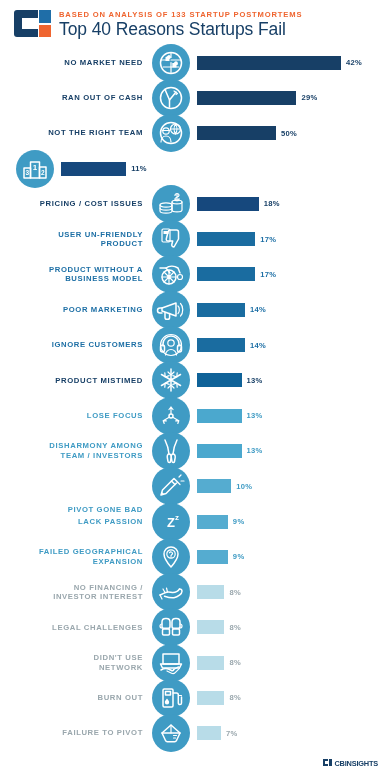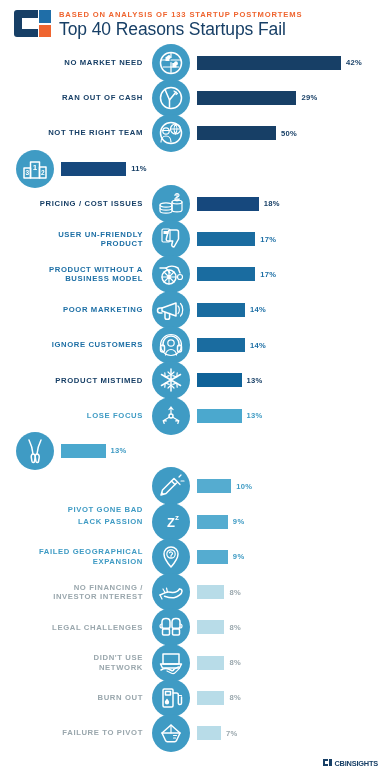--- a/index.html
+++ b/index.html
@@ -267,20 +267,22 @@
             <path d="M20.8 20.2l6 3.5M26.8 23.7l-3.1.2M26.8 23.7l-1 2.8" fill="none" stroke="#ffffff" stroke-width="1.2" stroke-linecap="round" stroke-linejoin="round"></path>
             <path d="M17.2 20.2l-6 3.5M11.2 23.7l3.1.2M11.2 23.7l1 2.8" fill="none" stroke="#ffffff" stroke-width="1.2" stroke-linecap="round" stroke-linejoin="round"></path>
           </svg>
         </div>
         <div class="bar-zone">
           <div class="bar" style="width: 44.59px; background: rgb(75, 168, 206);"></div>
           <div class="bar-value" style="color: rgb(63, 155, 196);">13%</div>
         </div>
       </div>
       <div class="row">
+        <div class="row-label" style="color: rgb(63, 155, 196);">DISHARMONY AMONG
+TEAM / INVESTORS</div>
         <div class="row-icon" style="background: rgb(63, 155, 196);">
           <svg width="38" height="38" viewBox="0 0 38 38">
             <path d="M13 8c2 4 3.5 9 4 14M25 8c-2 4-3.5 9-4 14" fill="none" stroke="#ffffff" stroke-width="1.5" stroke-linecap="round" stroke-linejoin="round"></path>
             <path d="M17 22c1.5 0 2.5 1.5 2.2 3.5l-.7 4c-.2 1.3-2.3 1.3-2.5 0l-.7-4C15 23.5 15.8 22 17 22z" fill="none" stroke="#ffffff" stroke-width="1.5" stroke-linecap="round" stroke-linejoin="round"></path>
             <path d="M21 22c1.5 0 2.5 1.5 2.2 3.5l-.7 4c-.2 1.3-2.3 1.3-2.5 0l-.7-4c-.3-2 .5-3.5 1.7-3.5z" fill="none" stroke="#ffffff" stroke-width="1.5" stroke-linecap="round" stroke-linejoin="round"></path>
           </svg>
         </div>
         <div class="bar-zone">
           <div class="bar" style="width: 44.59px; background: rgb(75, 168, 206);"></div>
           <div class="bar-value" style="color: rgb(63, 155, 196);">13%</div>

